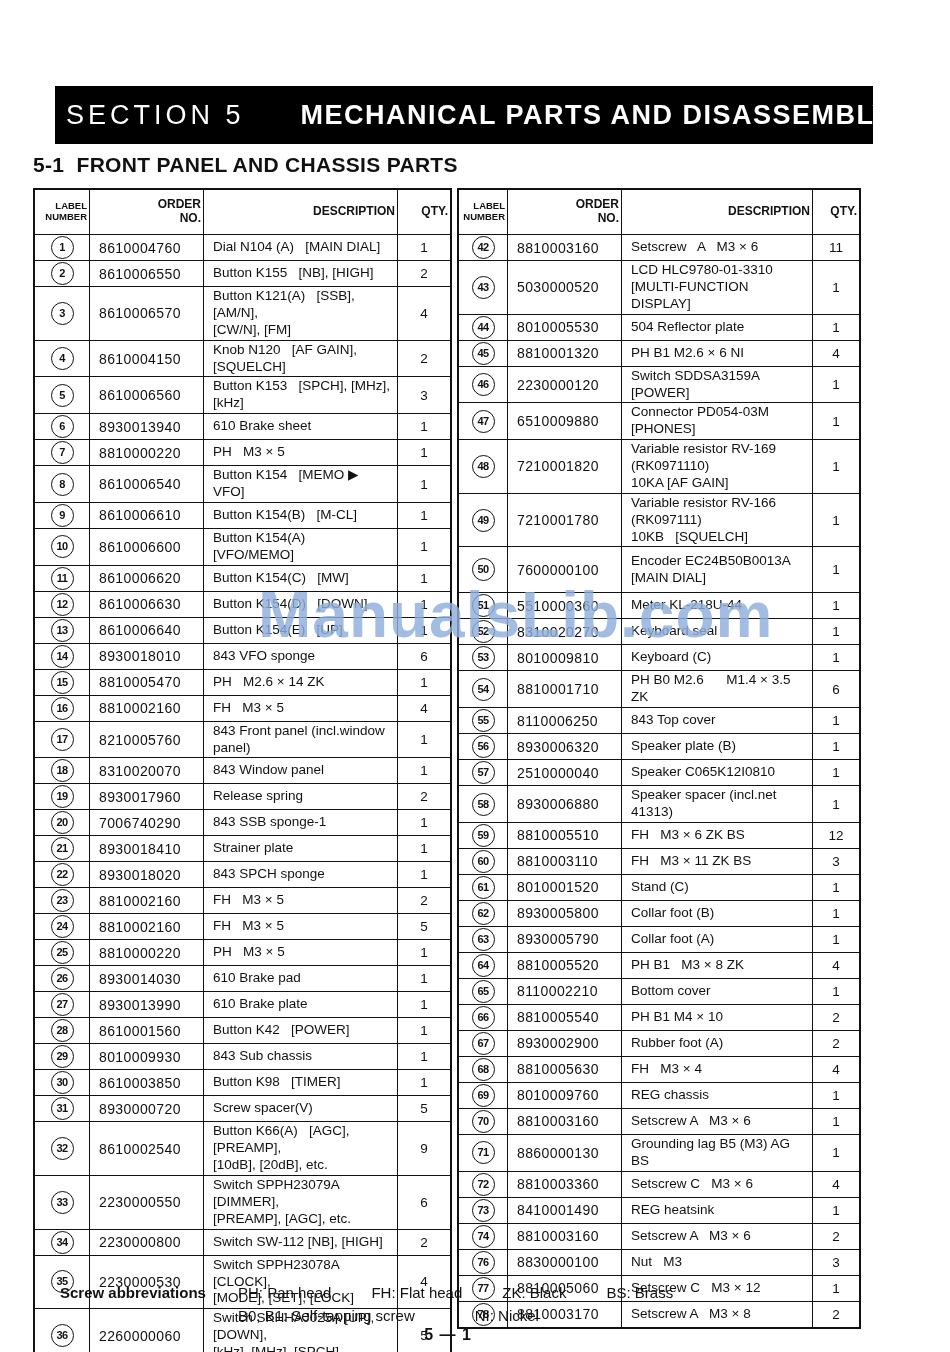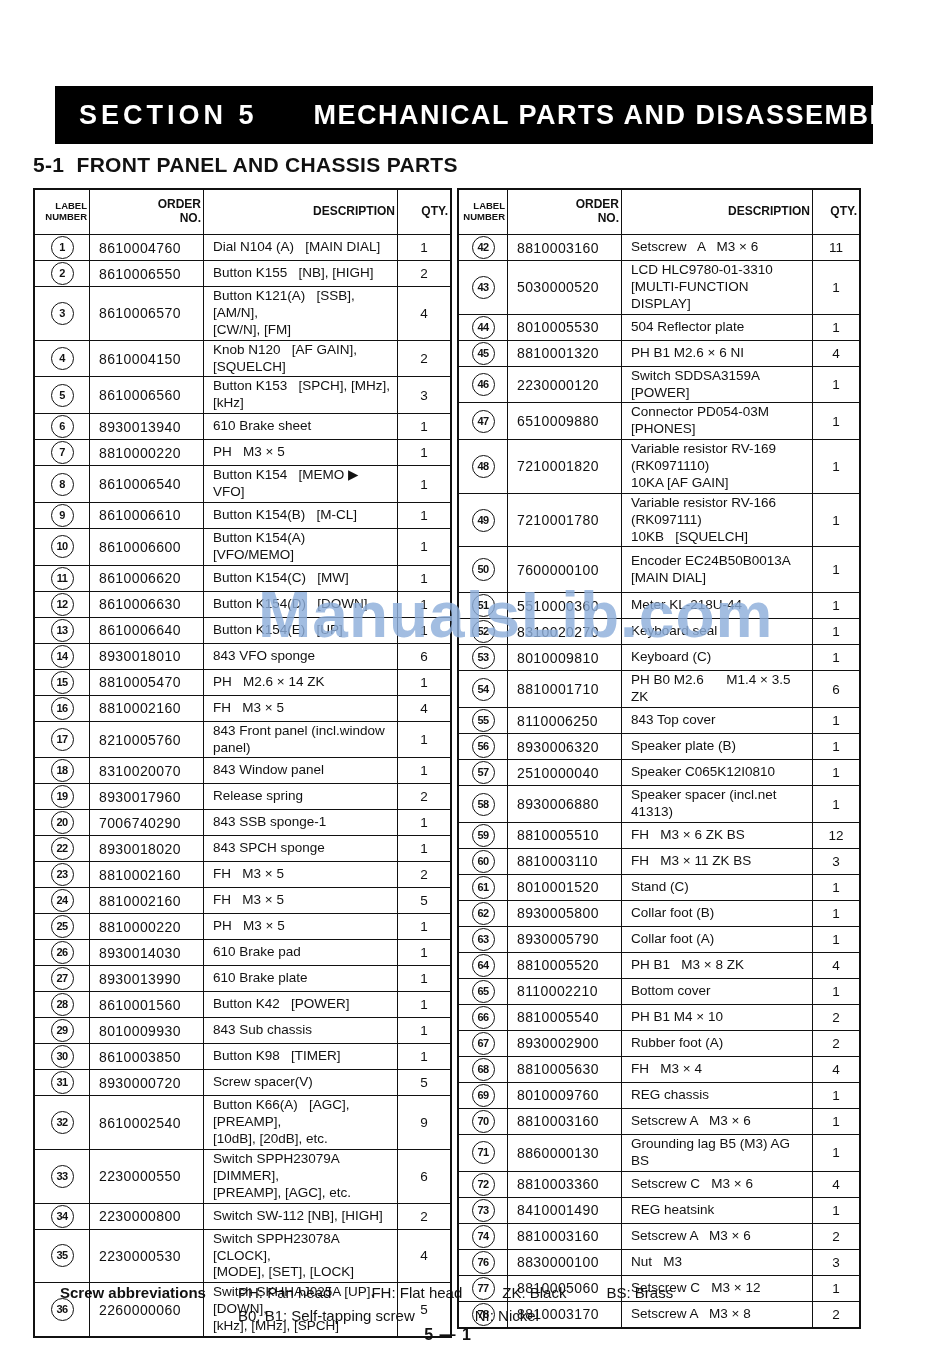--- a/index.html
+++ b/index.html
@@ -5,21 +5,21 @@
   html,body{margin:0;padding:0;background:#e8e8e8;}
   .page{
     position:relative;width:950px;height:1352px;background:#ffffff;
     font-family:"Liberation Sans",sans-serif;color:#111;overflow:hidden;
   }
   
   .section-bar{
     position:absolute;left:55px;top:86px;width:818px;height:58px;
     background:#000;color:#fff;display:flex;align-items:center;
   }
-  .section-bar .sec-label{margin-left:24px;font-size:27px;font-weight:bold;letter-spacing:4px;white-space:pre;}
+  .section-bar .sec-label{margin-left:11px;font-size:27px;font-weight:normal;letter-spacing:4px;white-space:pre;}
   .section-bar .sec-title{margin-left:56px;font-size:27px;font-weight:bold;letter-spacing:1.5px;white-space:pre;}
   
   .sub-heading{
     position:absolute;left:33px;top:153px;font-size:21px;font-weight:bold;
     letter-spacing:0.3px;white-space:pre;
   }
   
   .tables{position:absolute;left:33px;top:188px;display:flex;gap:5px;}
   table.parts-table{border-collapse:collapse;border:2px solid #111;table-layout:auto;}
   table.t-left{width:419px;height:1044px;}
@@ -197,20 +197,26 @@
             <td class="c-desc">Release spring</td>
             <td class="c-qty">2</td>
           </tr>
           <tr class="single">
             <td class="c-label"><span class="badge">20</span></td>
             <td class="c-order">7006740290</td>
             <td class="c-desc">843 SSB sponge-1</td>
             <td class="c-qty">1</td>
           </tr>
           <tr class="single">
+            <td class="c-label"><span class="badge">21</span></td>
+            <td class="c-order">8930018410</td>
+            <td class="c-desc">Strainer plate</td>
+            <td class="c-qty">1</td>
+          </tr>
+          <tr class="single">
             <td class="c-label"><span class="badge">22</span></td>
             <td class="c-order">8930018020</td>
             <td class="c-desc">843 SPCH sponge</td>
             <td class="c-qty">1</td>
           </tr>
           <tr class="single">
             <td class="c-label"><span class="badge">23</span></td>
             <td class="c-order">8810002160</td>
             <td class="c-desc">FH   M3 × 5</td>
             <td class="c-qty">2</td>

